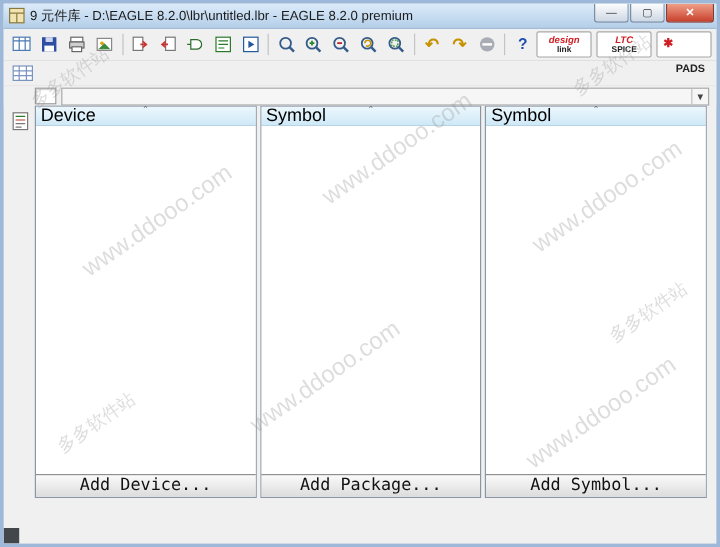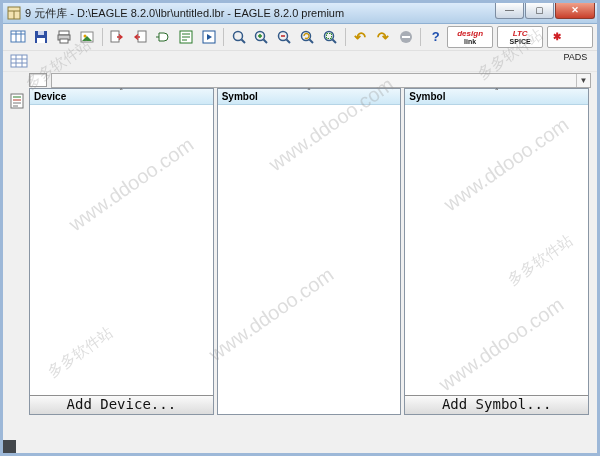--- a/index.html
+++ b/index.html
@@ -26,37 +26,37 @@
   .help-g{color:#1e4fae;font-weight:bold;font-size:13px;}
   .stop-dot{width:12px;height:12px;border-radius:50%;background:#a8adb5;position:relative;display:inline-block;}
   .stop-dot::after{content:"";position:absolute;left:2px;right:2px;top:5px;height:2px;background:#fff;}
   .vendors{margin-left:auto;display:flex;align-items:center;gap:4px;}
   .vbtn{height:20px;min-width:38px;background:#fff;border:1px solid #a8a8a8;border-radius:2px;
     display:flex;flex-direction:column;align-items:center;justify-content:center;line-height:1;padding:0 3px;}
   .v-red{color:#cf1f24;font-size:8px;font-style:italic;font-weight:bold;}
   .v-blk{color:#222;font-size:7px;font-weight:bold;}
   .pads-row{display:flex;align-items:center;gap:2px;}
   .pads-mark{color:#cf1f24;font-size:10px;font-weight:bold;}
-  .pads-label{color:#222;font-size:9px;font-weight:normal;margin-top:40px;}
+  .pads-label{color:#222;font-size:9px;font-weight:bold;margin-top:40px;}
   
   .toolbar2{height:20px;background:#f0f0f0;display:flex;align-items:center;padding-left:4px;border-bottom:1px solid #e6e6e6;}
   .comborow{height:16px;background:#f0f0f0;display:flex;align-items:center;padding:0 6px 0 26px;gap:4px;}
   .mini-cell{width:16px;height:12px;background:#fff;border:1px solid #9c9c9c;box-shadow:inset 1px 1px 1px #d0d0d0;}
   .combo{flex:1;height:13px;background:#f6f6f6;border:1px solid #ababab;display:flex;align-items:center;}
   .combo-value{flex:1;font-size:10px;color:#333;padding-left:3px;}
   .combo-arrow{width:13px;height:100%;border-left:1px solid #c0c0c0;font-size:8px;line-height:13px;text-align:center;color:#444;}
   
   .content{display:flex;height:349px;}
   .palette{width:26px;padding:2px 0 0 3px;box-sizing:border-box;}
   .pbtn{width:20px;height:20px;border:1px solid transparent;border-radius:2px;display:flex;align-items:center;justify-content:center;}
   .panels{flex:1;display:flex;gap:3px;padding:0 8px 22px 0;box-sizing:border-box;}
   .panel{flex:1;display:flex;flex-direction:column;border:1px solid #8a96a4;background:#fff;min-width:0;}
   .panel-header{height:15px;background:linear-gradient(#ecf7fd,#cfe9f7);border-bottom:1px solid #b5d4e6;
     position:relative;display:flex;align-items:center;}
-  .panel-header-label{font-size:10px;color:#000;padding-left:4px;font-weight:bold;}
+  .panel-header-label{font-size:15px;color:#000;padding-left:4px;}
   .sort-caret{position:absolute;left:50%;top:-2px;transform:translateX(-50%);font-size:9px;color:#555;}
   .panel-list{flex:1;background:#fff;}
   .panel-btn{height:18px;border:1px solid #8f8f8f;border-left:none;border-right:none;border-bottom:none;
     background:linear-gradient(#fafafa,#dcdcdc);font-family:"DejaVu Sans Mono",monospace;font-size:14px;
     color:#111;text-align:center;line-height:17px;cursor:default;}
   
   .wm{position:absolute;color:rgba(150,150,150,.32);transform:rotate(-35deg);pointer-events:none;
     white-space:nowrap;z-index:6;font-size:20px;}
   .wm.small{font-size:15px;}
   .desktop-corner{position:absolute;left:0;bottom:0;width:13px;height:13px;background:#43474c;z-index:8;}
@@ -256,20 +256,21 @@
         <div class="panel-list"></div>
         <div class="panel-btn">Add Device...</div>
       </div>
 
       <div class="panel">
         <div class="panel-header">
           <span class="panel-header-label">Symbol</span>
           <span class="sort-caret">ˆ</span>
         </div>
         <div class="panel-list"></div>
+        <div class="panel-btn">Add Package...</div>
       </div>
 
       <div class="panel">
         <div class="panel-header">
           <span class="panel-header-label">Symbol</span>
           <span class="sort-caret">ˆ</span>
         </div>
         <div class="panel-list"></div>
         <div class="panel-btn">Add Symbol...</div>
       </div>

